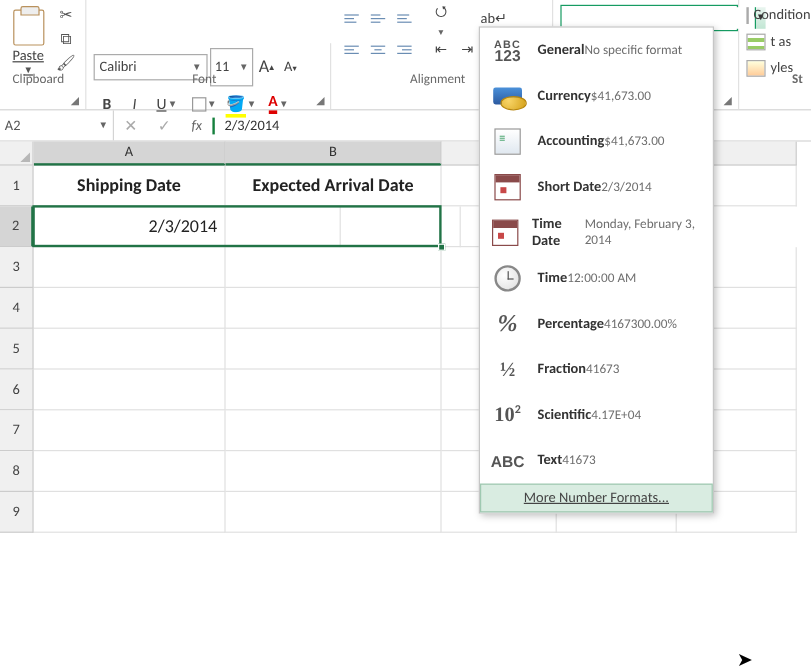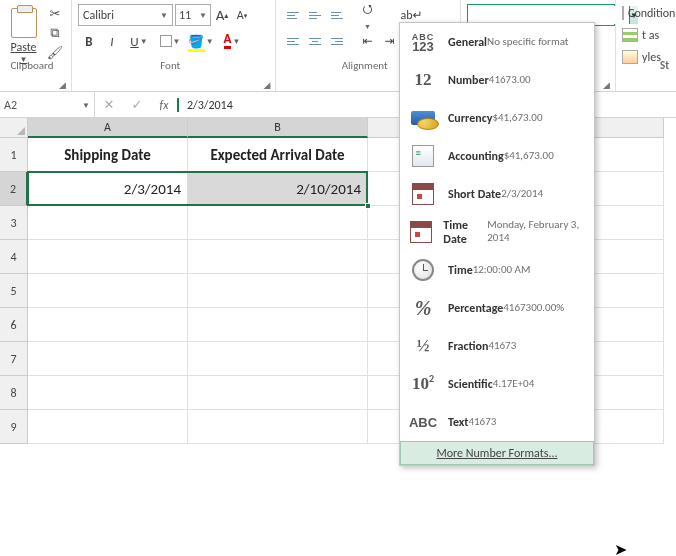--- a/index.html
+++ b/index.html
@@ -14,24 +14,24 @@
   .clipboard { width: 72px; }
   .clipboard-inner { display: flex; flex-direction: row; height: 62px; }
   .paste-btn { display: flex; flex-direction: column; align-items: center; justify-content: flex-end; width: 40px; height: 62px; cursor: pointer; text-decoration: underline; }
   .paste-icon { width: 26px; height: 30px; background: #fff; border: 1px solid #b9915c; border-radius: 2px; position: relative; }
   .paste-icon::before { content:""; position:absolute; top:-4px; left:5px; width:14px; height:6px; border:1px solid #b9915c; border-radius: 2px 2px 0 0; background:#eee; }
   .paste-label { font-size: 12px; color: #444; margin-top: 2px; text-align:center;}
   .paste-arrow { font-size: 8px; color:#555; }
   .clip-small { display:flex; flex-direction:column; gap:3px; padding: 3px 2px; }
   .small-icon { width: 20px; height: 18px; display:flex; align-items:center; justify-content:center; font-size: 13px; color:#555; cursor:pointer;}
 
-  .font-group { width: 205px; }
+  .font-group { width: 205px; margin-top: 36px; }
   .font-row1 { display:flex; gap:2px; padding: 2px 2px; align-items:center;}
   .font-name { width: 95px; height: 22px; border: 1px solid #ababab; display:flex; align-items:center; padding: 0 4px; cursor:pointer; justify-content:space-between;}
-  .font-size { width: 36px; height: 22px; border: 1px solid #ababab; display:flex; align-items:center; justify-content:space-between; padding: 0 3px; cursor:pointer;}
+  .font-size { width: 36px; height: 32px; border: 1px solid #ababab; display:flex; align-items:center; justify-content:space-between; padding: 0 3px; cursor:pointer;}
   .caret { font-size: 8px; color:#666; }
   .sz-btn { width: 18px; height: 22px; display:flex; align-items:center; justify-content:center; cursor:pointer; font-size:13px; }
   .font-row2 { display:flex; gap:1px; padding: 2px 2px; align-items:center;}
   .fbtn { width: 22px; height: 22px; display:flex; align-items:center; justify-content:center; cursor:pointer; font-size: 13px; color:#444; }
   .fbtn.split { width: 30px; justify-content: center; gap:1px;}
   .underline { text-decoration: underline; }
   .border-icon { border: 1px solid #999; width:12px; height:12px; }
   .fontcolor { color:#d00; border-bottom: 3px solid #d00; line-height:10px; padding-bottom:0; height:15px; font-weight:bold;}
 
   .align-group { width: 185px; }
@@ -246,27 +246,20 @@
 
     <div class="dropdown">
       <div class="dd-item">
         <div class="dd-icon ic-general"></div>
         <div class="dd-text-block">
             <span class="dd-title">General</span>
             <span class="dd-sub">No specific format</span>
           </div>
       </div>
       <div class="dd-item">
-        <div class="dd-icon">12</div>
-        <div class="dd-text-block">
-            <span class="dd-title">Number</span>
-            <span class="dd-sub">41673.00</span>
-          </div>
-      </div>
-      <div class="dd-item">
         <div class="dd-icon">
             <div class="ic-currency"></div>
           </div>
         <div class="dd-text-block">
             <span class="dd-title">Currency</span>
             <span class="dd-sub">$41,673.00</span>
           </div>
       </div>
       <div class="dd-item">
         <div class="dd-icon">
@@ -383,21 +376,20 @@
     <div class="cell hdr wA">Shipping Date</div>
     <div class="cell hdr wB">Expected Arrival Date</div>
     <div class="cell wC"></div>
     <div class="cell wD"></div>
     <div class="cell wE"></div>
   </div>
 
   <div class="row">
     <div class="rowhdr sel">2</div>
     <div class="cell right wA">2/3/2014</div>
-    <div class="cell right wB multi-sel-inactive">2/10/2014</div>
     <div class="cell wC"></div>
     <div class="cell wD"></div>
     <div class="cell wE"></div>
   </div>
 
   <div class="row">
       <div class="rowhdr">3</div>
       <div class="cell wA"></div>
       <div class="cell wB"></div>
       <div class="cell wC"></div>

